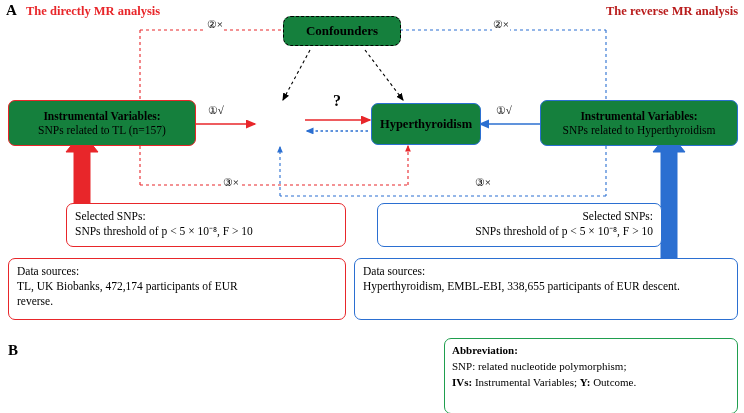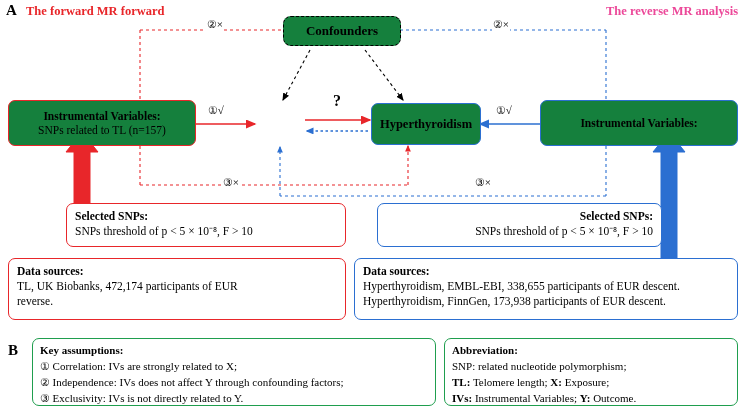--- a/index.html
+++ b/index.html
@@ -11,21 +11,21 @@
   .canvas{position:relative;width:744px;height:413px;}
 
   .abs{position:absolute;}
 
   
   .panel-letter{font-family:"Liberation Serif",serif;font-weight:bold;font-size:15px;}
 
   
   .hdr{font-weight:bold;font-size:12.5px;}
   .hdr.red{color:#e8262a;}
-  .hdr.blue{color:#ec4899;}
+  .hdr.blue{color:#b91c1c;}
 
   
   .box{
     box-sizing:border-box;
     display:flex;align-items:center;justify-content:center;
     text-align:center;
     background:#15803d;
   }
   .box.red{border:1.6px solid #e8262a;border-radius:7px;}
   .box.blue{border:1.6px solid #2b6fd1;border-radius:7px;}
@@ -38,21 +38,21 @@
   .iv-box{
     padding:4px 6px;font-size:11.5px;line-height:1.25;
     flex-direction:column;
   }
   .iv-box .t{font-weight:bold;}
 
   .txtblock{
     box-sizing:border-box;padding:5px 8px;font-size:11.5px;line-height:1.3;
     background:#fff;text-align:left;
   }
-  .txtblock .t{font-weight:bold;}
+  .txtblock .t{font-weight:normal;}
 
   
   svg.overlay{position:absolute;left:0;top:0;width:744px;height:413px;pointer-events:none;}
 
   .lbl{position:absolute;font-size:11px;background:#fff;padding:0 1px;}
   .lbl.blk{color:#000;}
 
   .qmark{position:absolute;font-weight:bold;font-size:16px;}
 
   .keybox{
@@ -110,41 +110,42 @@
     <line x1="606" y1="146" x2="606" y2="196" stroke="#2b6fd1" stroke-width="1.1" stroke-dasharray="3,3"></line>
     <line x1="606" y1="196" x2="280" y2="196" stroke="#2b6fd1" stroke-width="1.1" stroke-dasharray="3,3"></line>
     <line x1="280" y1="196" x2="280" y2="147" stroke="#2b6fd1" stroke-width="1.1" stroke-dasharray="3,3" marker-end="url(#ah-blue-s)"></line>
 
     <polygon points="74,210 90,210 90,152 98,152 82,132 66,152 74,152" fill="#e8262a" stroke="#e8262a" stroke-width="1"></polygon>
 
     <polygon points="661,258 677,258 677,152 685,152 669,132 653,152 661,152" fill="#2b6fd1" stroke="#2b6fd1" stroke-width="1"></polygon>
   </svg>
 
   <div class="abs panel-letter" style="left:6px;top:2px;">A</div>
-  <div class="abs hdr red" style="left:26px;top:4px;">The forward MR forward</div>
+  <div class="abs hdr red" style="left:26px;top:4px;">The directly MR analysis</div>
   <div class="abs hdr blue" style="right:6px;top:4px;">The reverse MR analysis</div>
 
   <div class="abs box dashed" style="left:283px;top:16px;width:118px;height:30px;">
     <span class="box-title" style="font-size:13px;">Confounders</span>
   </div>
 
 
   <div class="abs box blue" style="left:371px;top:103px;width:110px;height:42px;">
     <span class="hyper-box">Hyperthyroidism</span>
   </div>
 
   <div class="qmark" style="left:333px;top:92px;">?</div>
 
   <div class="abs box red iv-box" style="left:8px;top:100px;width:188px;height:46px;">
     <span class="t">Instrumental Variables:</span>
     <span>SNPs related to TL (n=157)</span>
   </div>
 
   <div class="abs box blue iv-box" style="left:540px;top:100px;width:198px;height:46px;">
     <span class="t">Instrumental Variables:</span>
+    <span>SNPs related to Hyperthyroidism</span>
   </div>
 
   <div class="lbl blk" style="left:206px;top:18px;">②×</div>
   <div class="lbl blk" style="left:492px;top:18px;">②×</div>
   <div class="lbl blk" style="left:207px;top:104px;">①√</div>
   <div class="lbl blk" style="left:495px;top:104px;">①√</div>
   <div class="lbl blk" style="left:222px;top:176px;">③×</div>
   <div class="lbl blk" style="left:474px;top:176px;">③×</div>
 
   <div class="abs box red txtblock" style="left:66px;top:203px;width:280px;height:44px;display:block;">
@@ -159,36 +160,26 @@
 
   <div class="abs box red txtblock" style="left:8px;top:258px;width:338px;height:62px;display:block;">
     <div class="t">Data sources:</div>
     <div>TL, UK Biobanks, 472,174 participants of EUR</div>
     <div>reverse.</div>
   </div>
 
   <div class="abs box blue txtblock" style="left:354px;top:258px;width:384px;height:62px;display:block;">
     <div class="t">Data sources:</div>
     <div>Hyperthyroidism, EMBL-EBI, 338,655 participants of EUR descent.</div>
-    <div>Hyperthyroidism, FinnGen, 173,938 participants of  EUR descent.</div>
   </div>
 
   <div class="abs panel-letter" style="left:8px;top:342px;">B</div>
 
-  <div class="abs keybox" style="left:32px;top:338px;width:404px;height:68px;">
-    <div class="t">Key assumptions:</div>
-    <div>① Correlation: IVs are strongly related to X;</div>
-    <div>② Independence: IVs does not affect Y through confounding factors;</div>
-    <div>③ Exclusivity: IVs is not directly related to Y.</div>
-  </div>
 
-  <div class="abs keybox" style="left:444px;top:338px;width:294px;height:68px;font-family:Liberation Serif, serif;">
+  <div class="abs keybox" style="left:444px;top:338px;width:294px;height:76px;font-family:Liberation Serif, serif;">
     <div class="t">Abbreviation:</div>
     <div>SNP: related nucleotide polymorphism;</div>
-    <div>
-      <b>TL:</b><span> Telomere length; </span><b>X:</b><span> Exposure;</span>
-    </div>
     <div>
       <b>IVs:</b><span> Instrumental Variables; </span><b>Y:</b><span> Outcome.</span>
     </div>
   </div>
 
 </div>
 
 </body></html>

